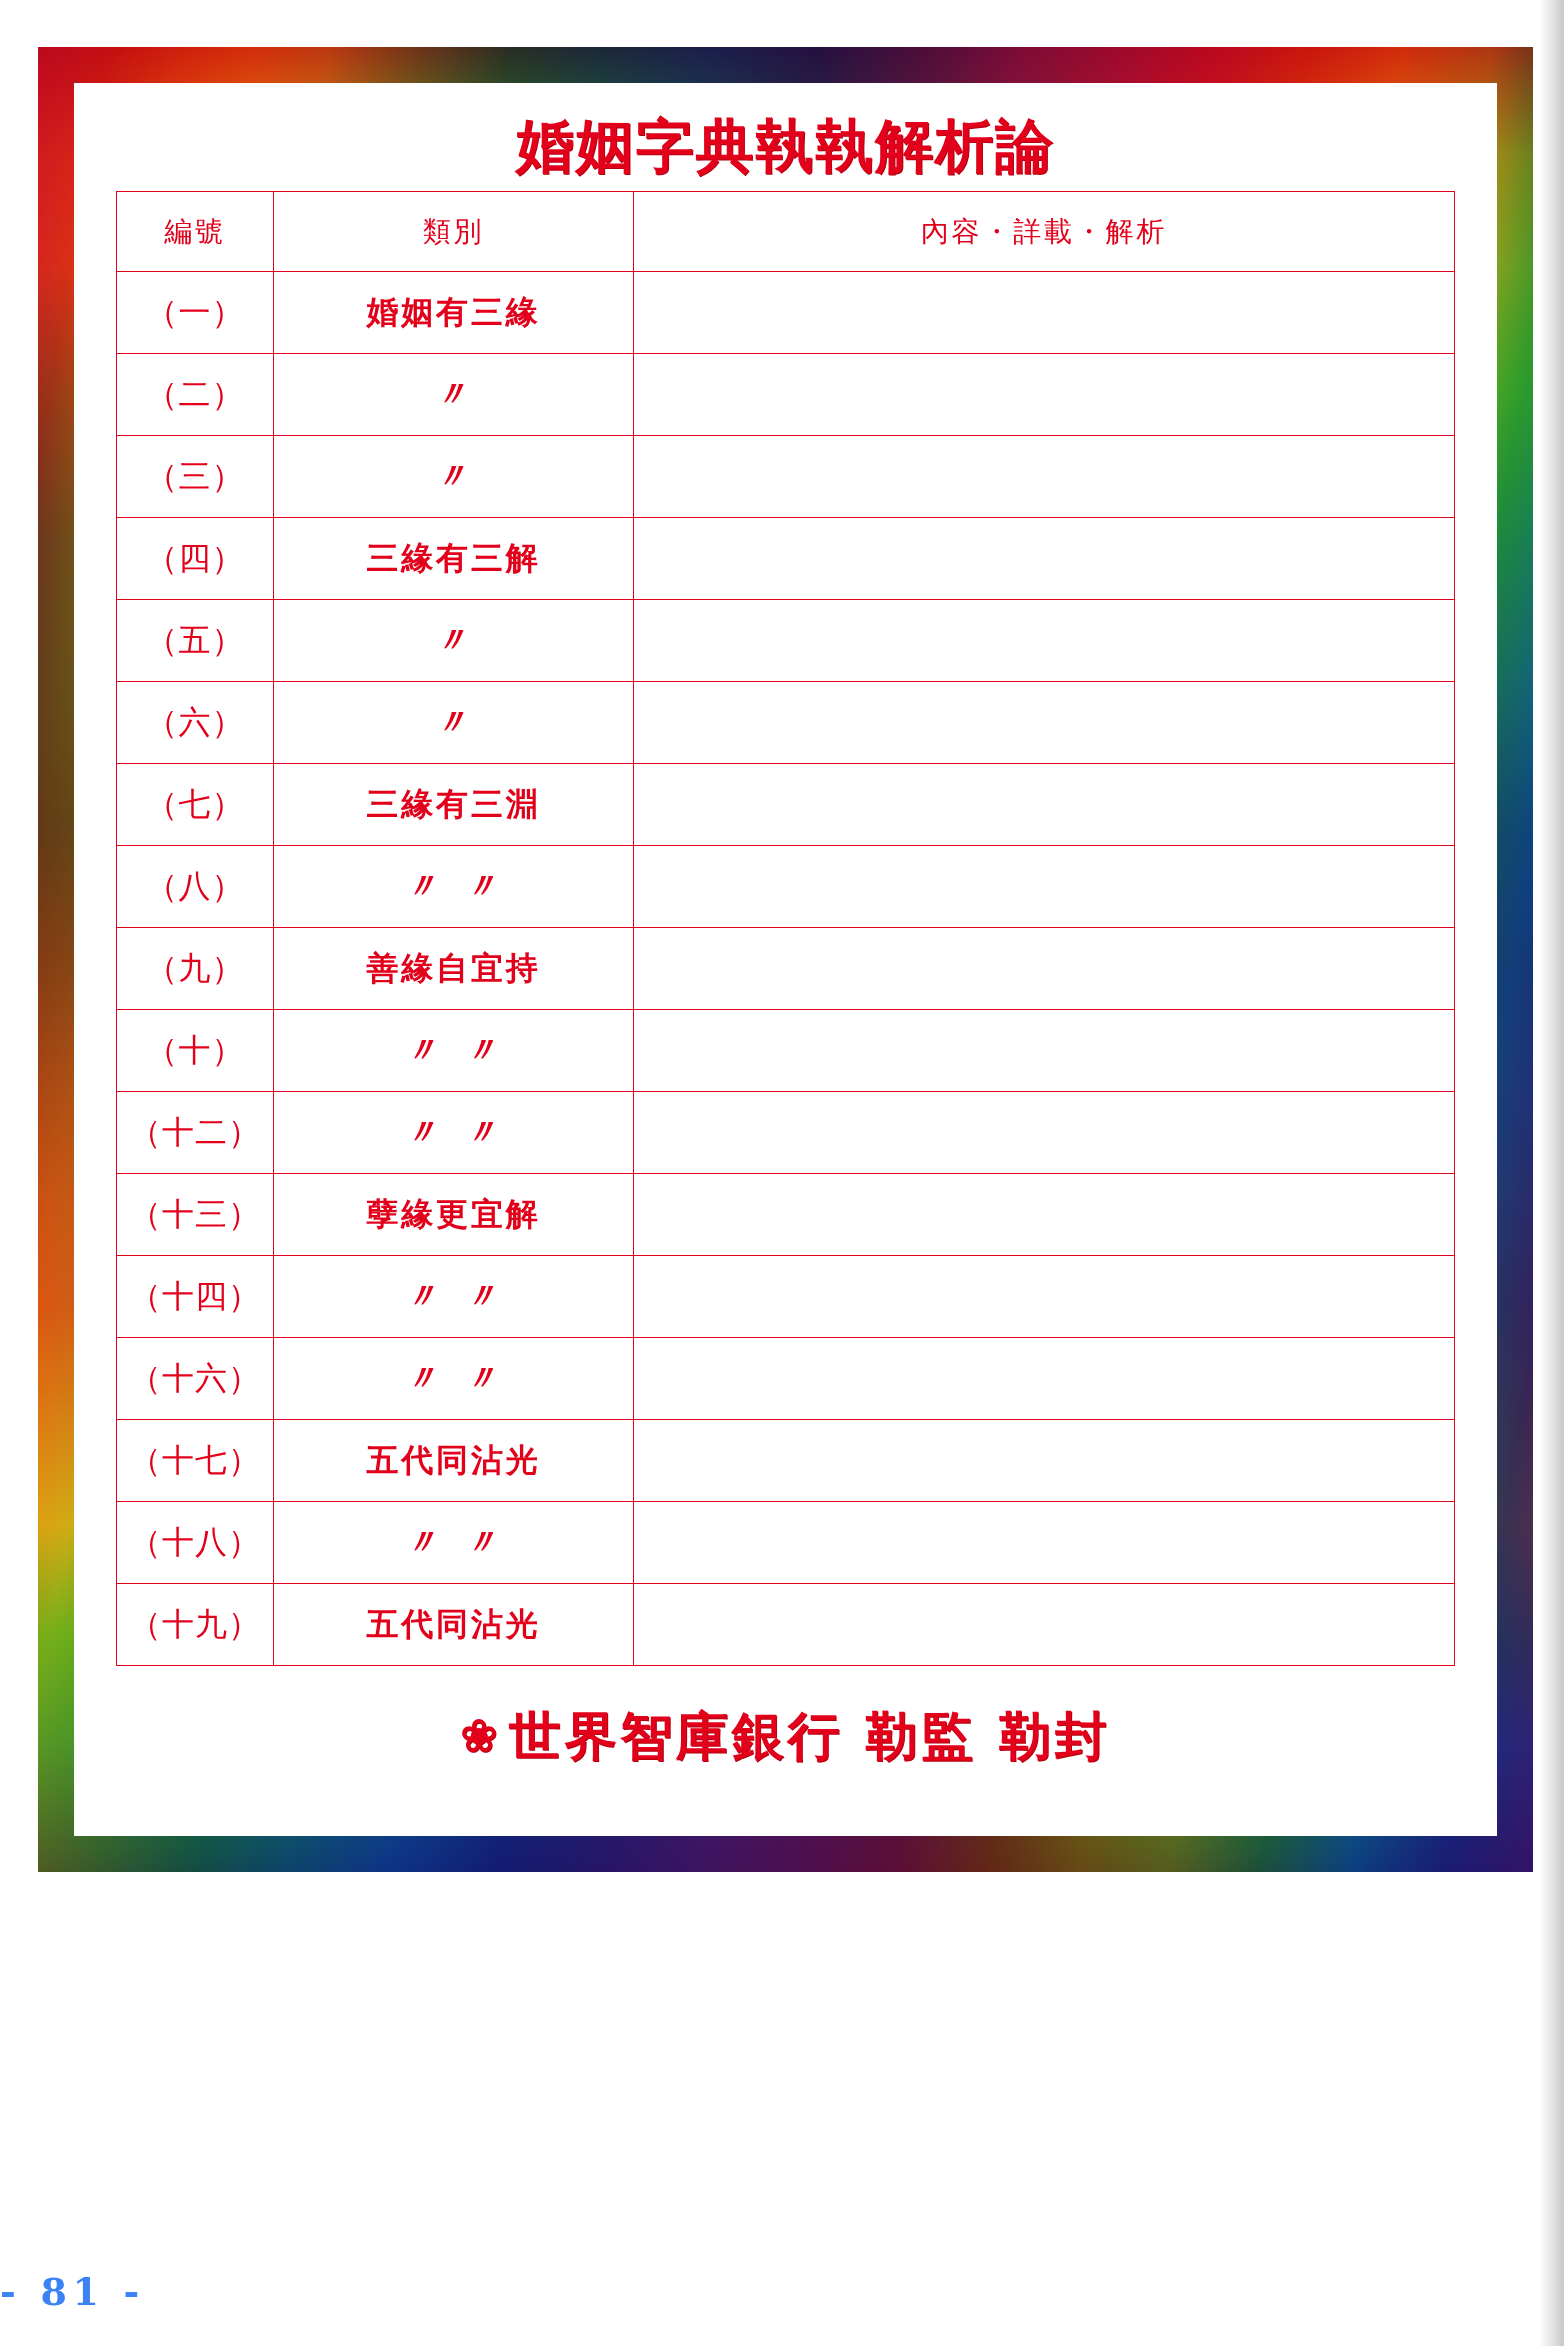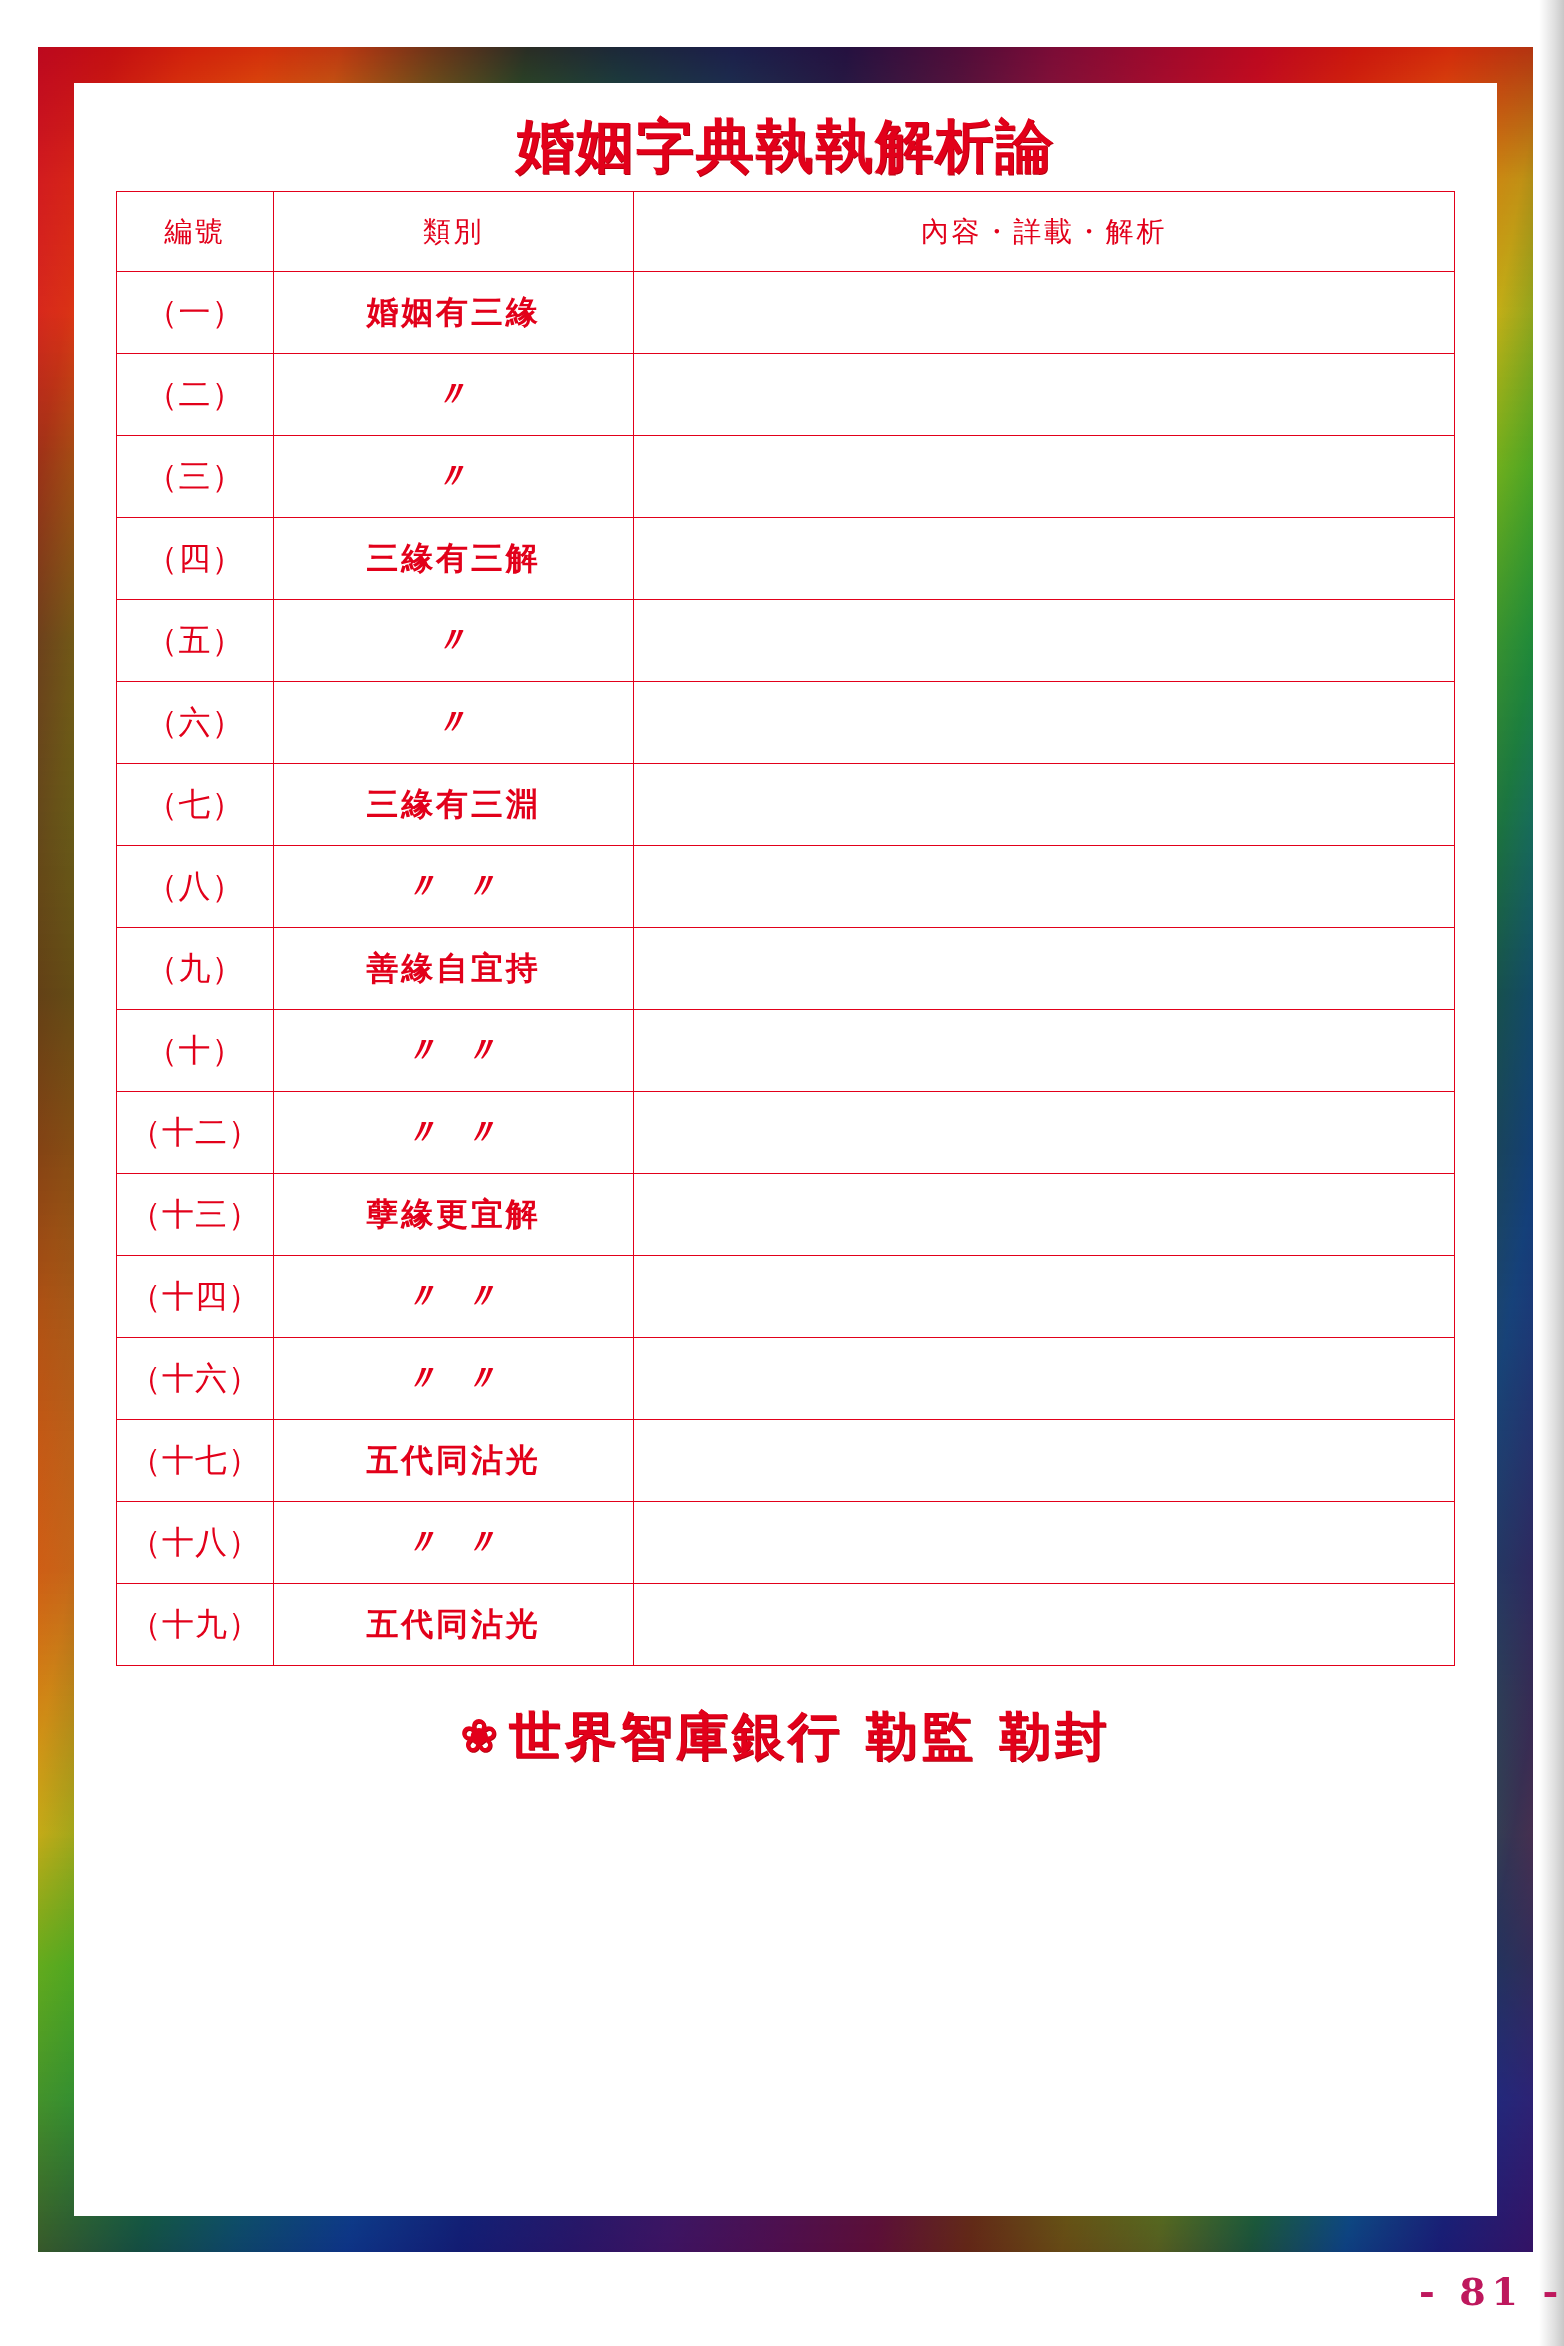--- a/index.html
+++ b/index.html
@@ -14,21 +14,21 @@
     position: relative;
     overflow: hidden;
   }
 
   
   #page {
     position: absolute;
     left: 38px;
     top: 47px;
     width: 1495px;
-    height: 2205px;
+    height: 1825px;
   }
 
   .rainbow-frame {
     position: absolute;
     left: 0;
     top: 0;
     width: 100%;
     height: 100%;
     padding: 0;
     box-sizing: border-box;
@@ -179,22 +179,22 @@
     font-size: 44px;
     vertical-align: 3.8px;
     margin-right: 7.6px;
   }
 
   .page-number {
     position: absolute;
     left: 0;
     right: 0;
     top: 2269px;
-    text-align: right;
-    color: #be185d;
+    text-align: left;
+    color: #3b82f6;
     font-family: "DejaVu Serif", serif;
     font-weight: bold;
     font-size: 38px;
     letter-spacing: 5.7px;
   }
 
   
   .scan-edge {
     position: absolute;
     right: 0;

